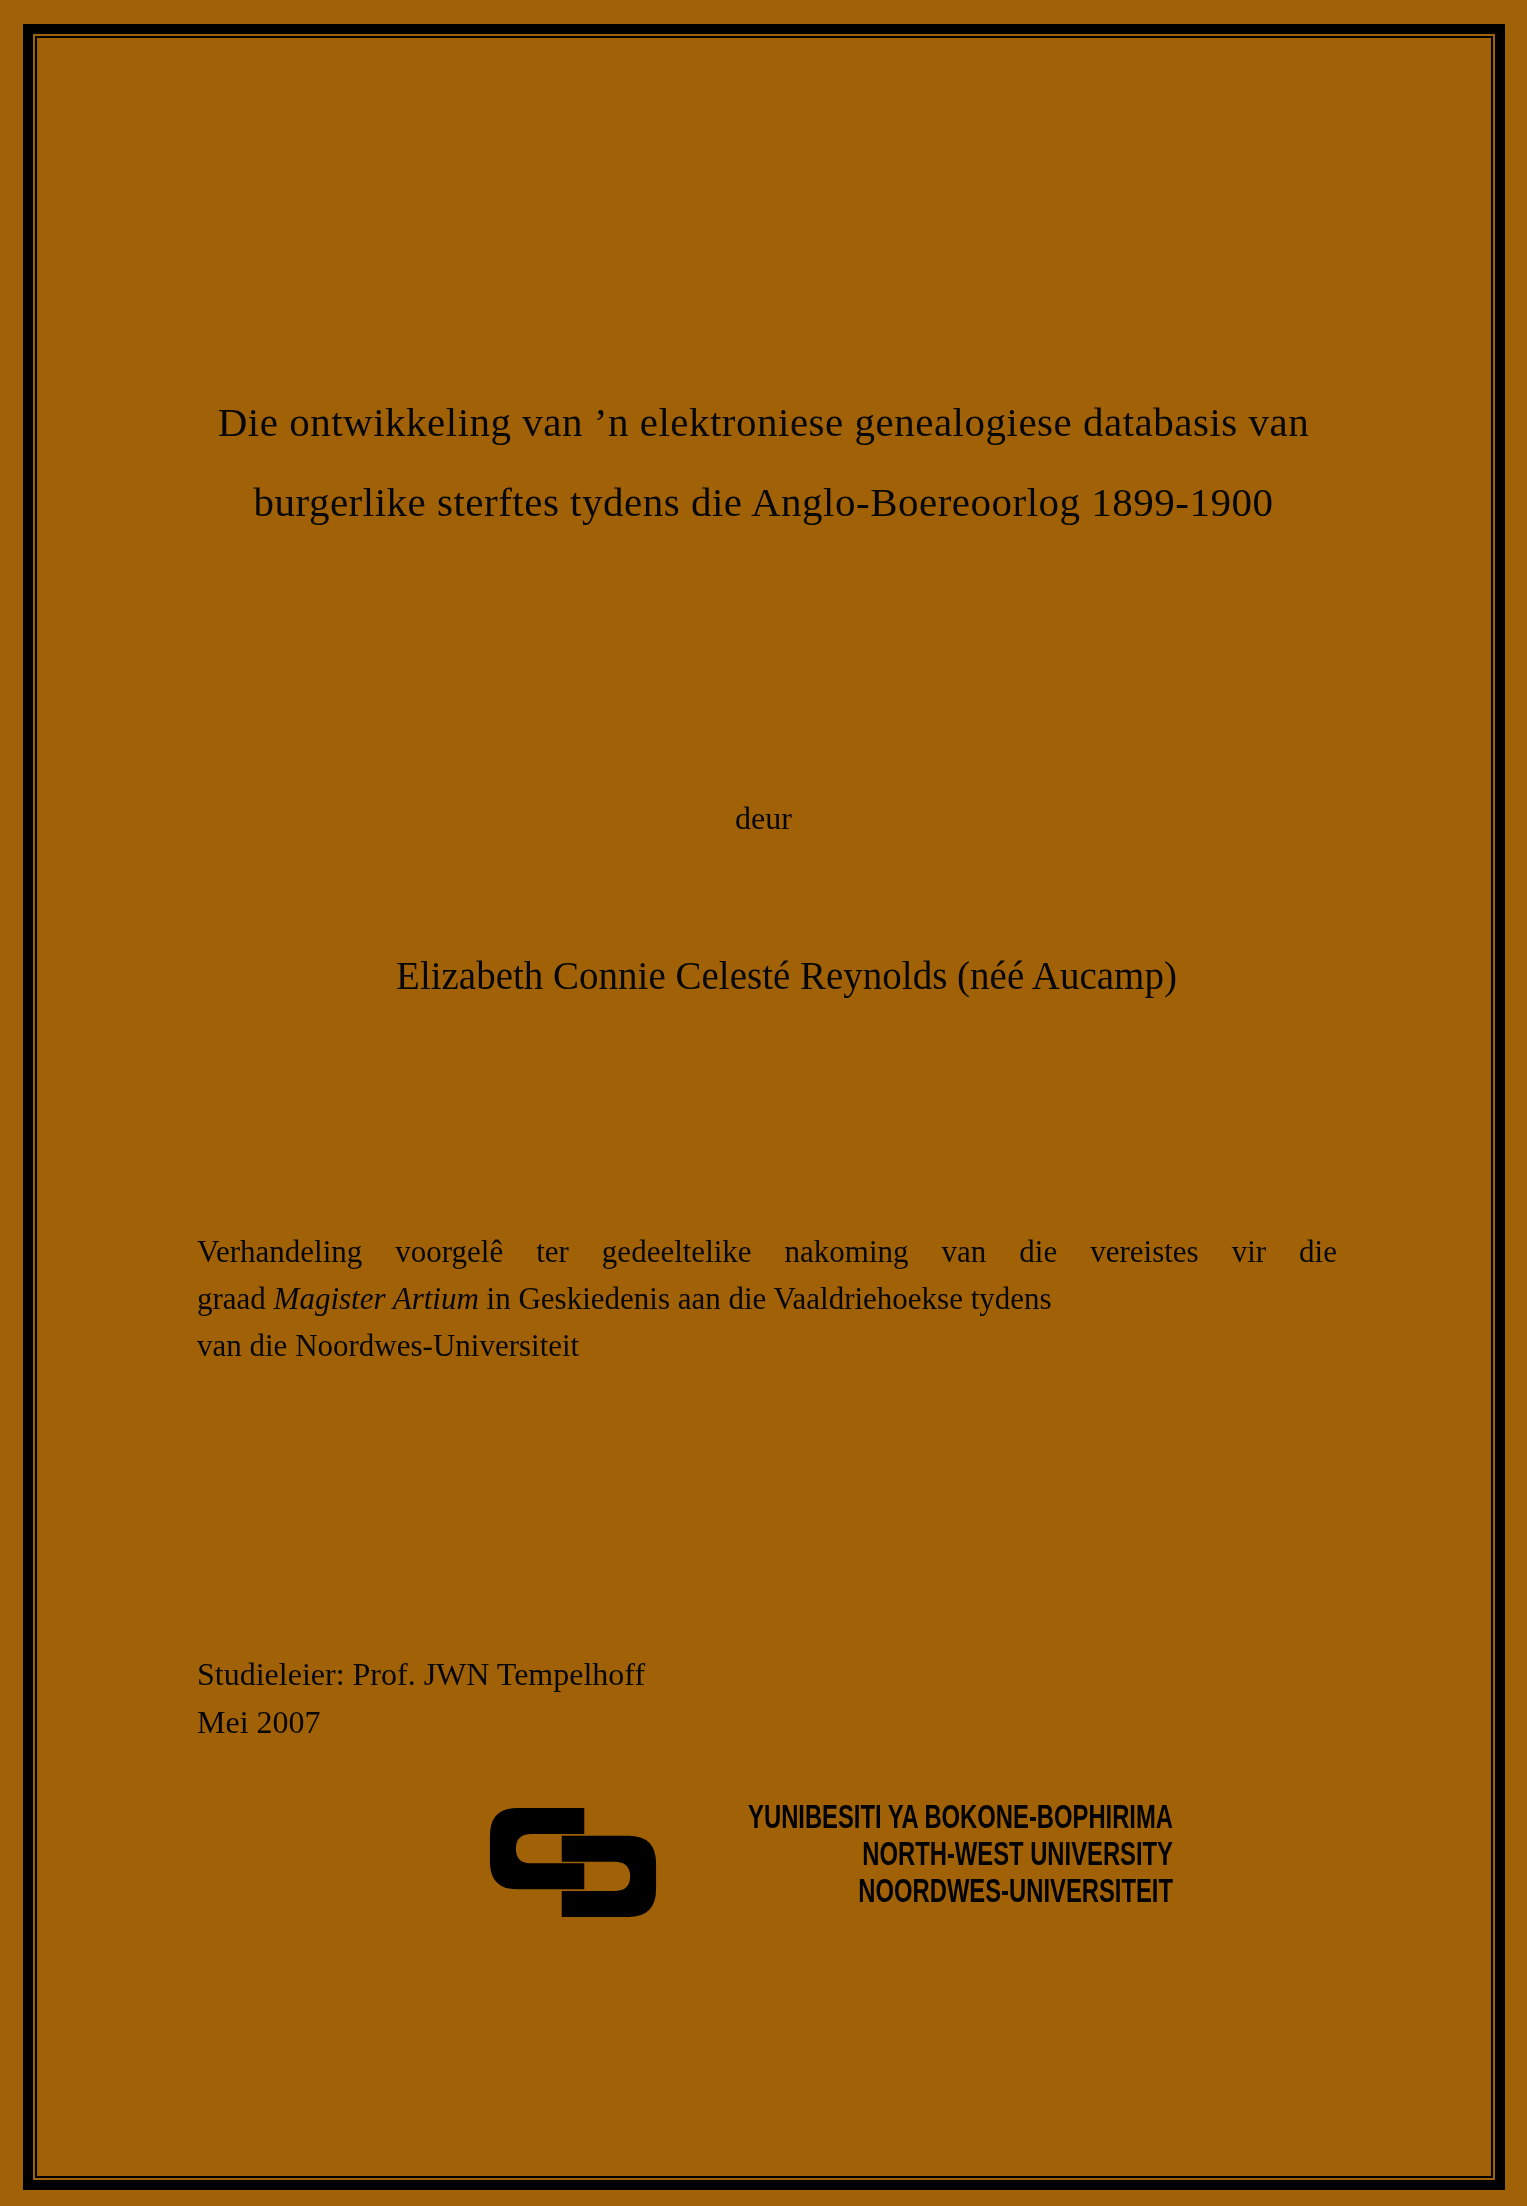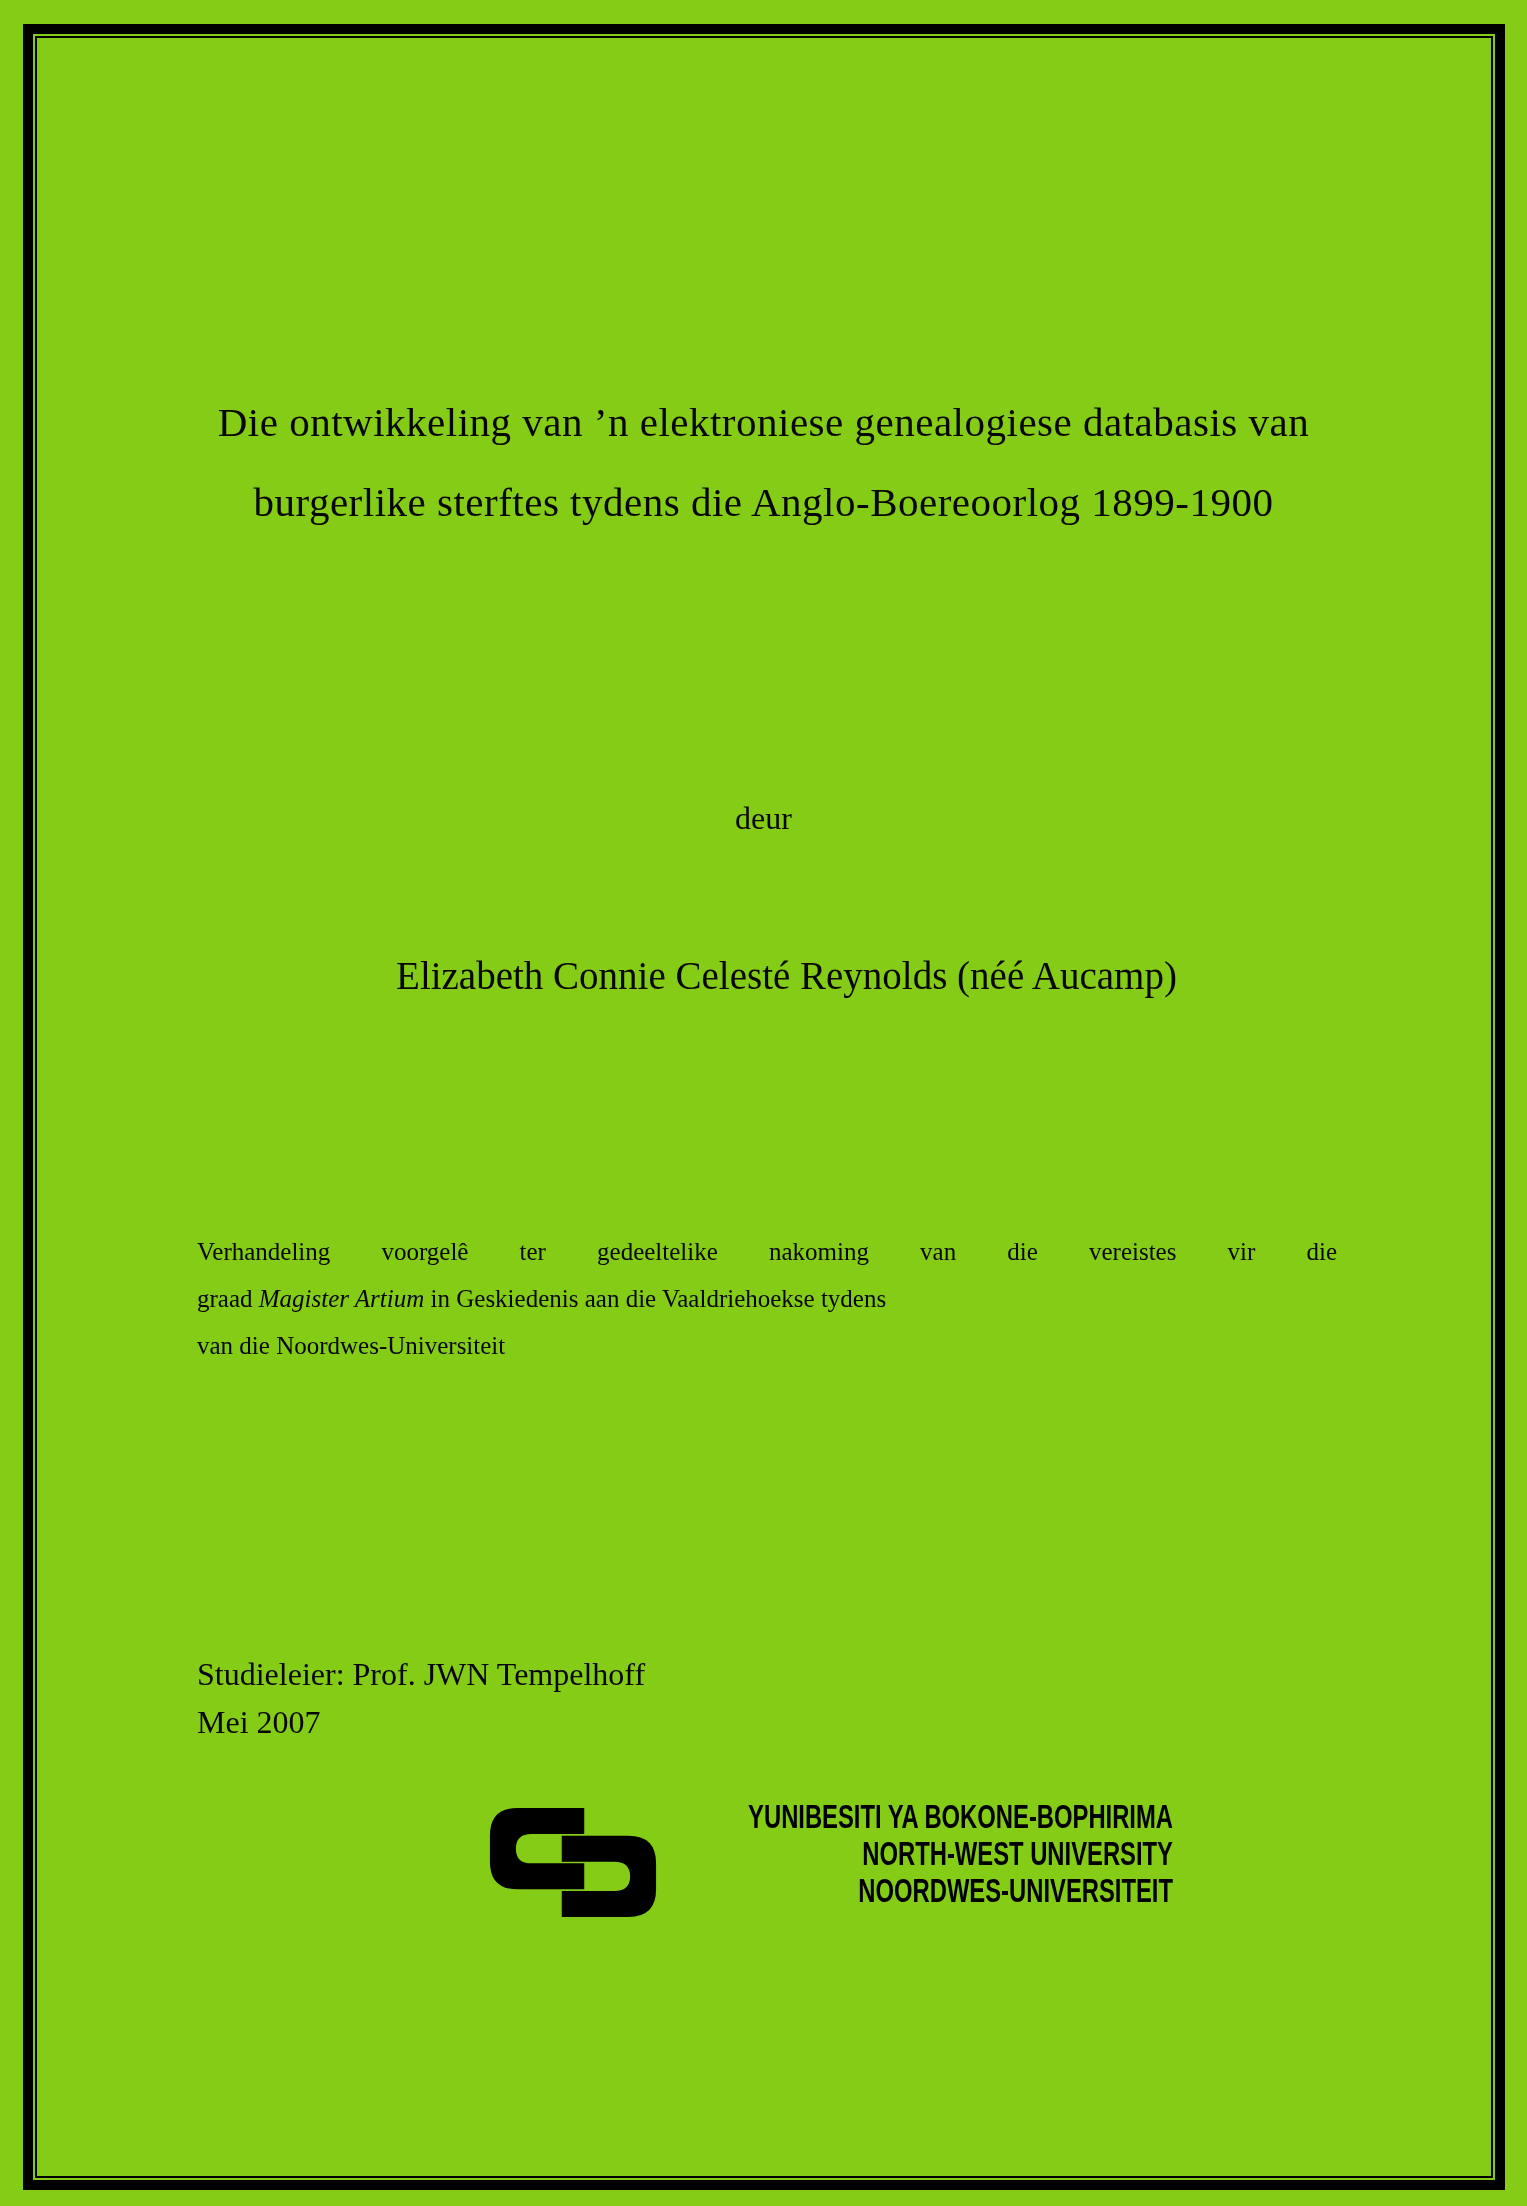--- a/index.html
+++ b/index.html
@@ -4,21 +4,21 @@
 <style>
   html, body {
     margin: 0;
     padding: 0;
     background: #ffffff;
   }
   .page {
     position: relative;
     width: 1527px;
     height: 2206px;
-    background: #84cc16;
+    background: #a16207;
     color: #060606;
     font-family: "Liberation Serif", serif;
     overflow: hidden;
   }
   
   .frame-outer {
     position: absolute;
     left: 23px;
     top: 24px;
     width: 1482px;
@@ -58,21 +58,21 @@
     text-align: center;
     font-size: 39px;
     line-height: 48px;
     margin-left: 46px;
   }
   .statement {
     position: absolute;
     left: 197px;
     top: 1228px;
     width: 1140px;
-    font-size: 25px;
+    font-size: 31px;
     line-height: 47px;
   }
   .statement .line-justified {
     text-align: justify;
     text-align-last: justify;
   }
   .statement .it {
     font-style: italic;
   }
   .supervisor-block {

